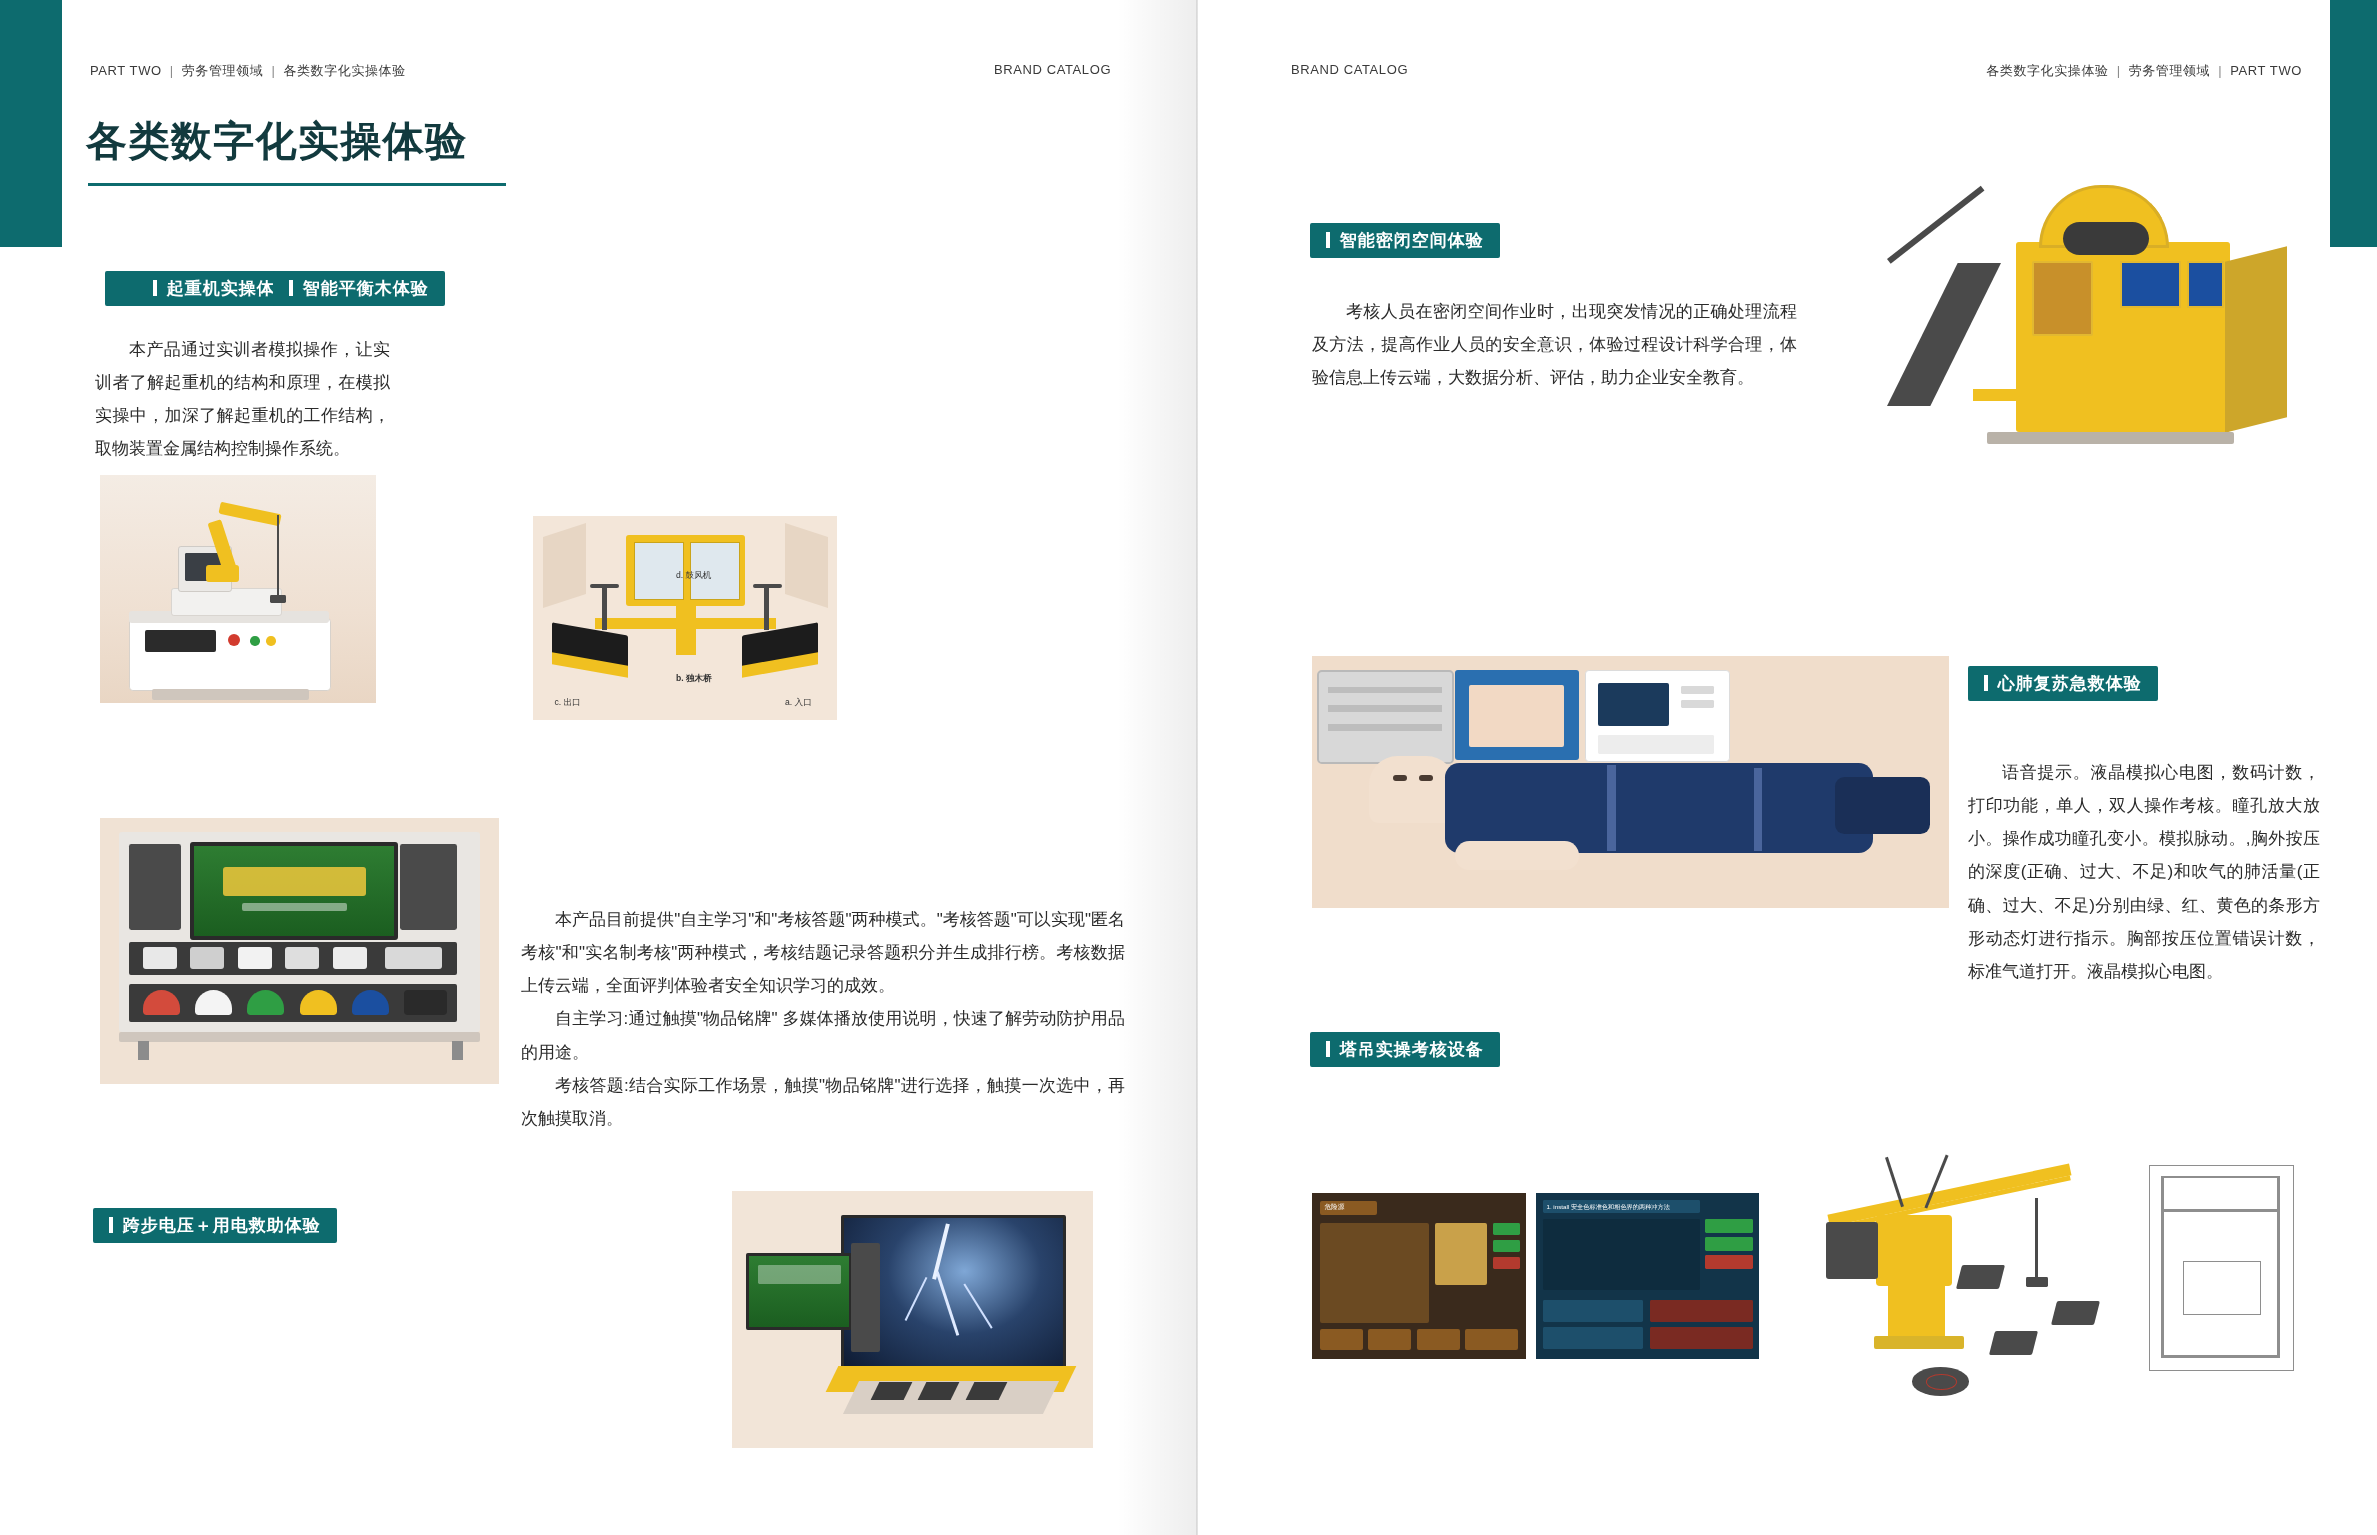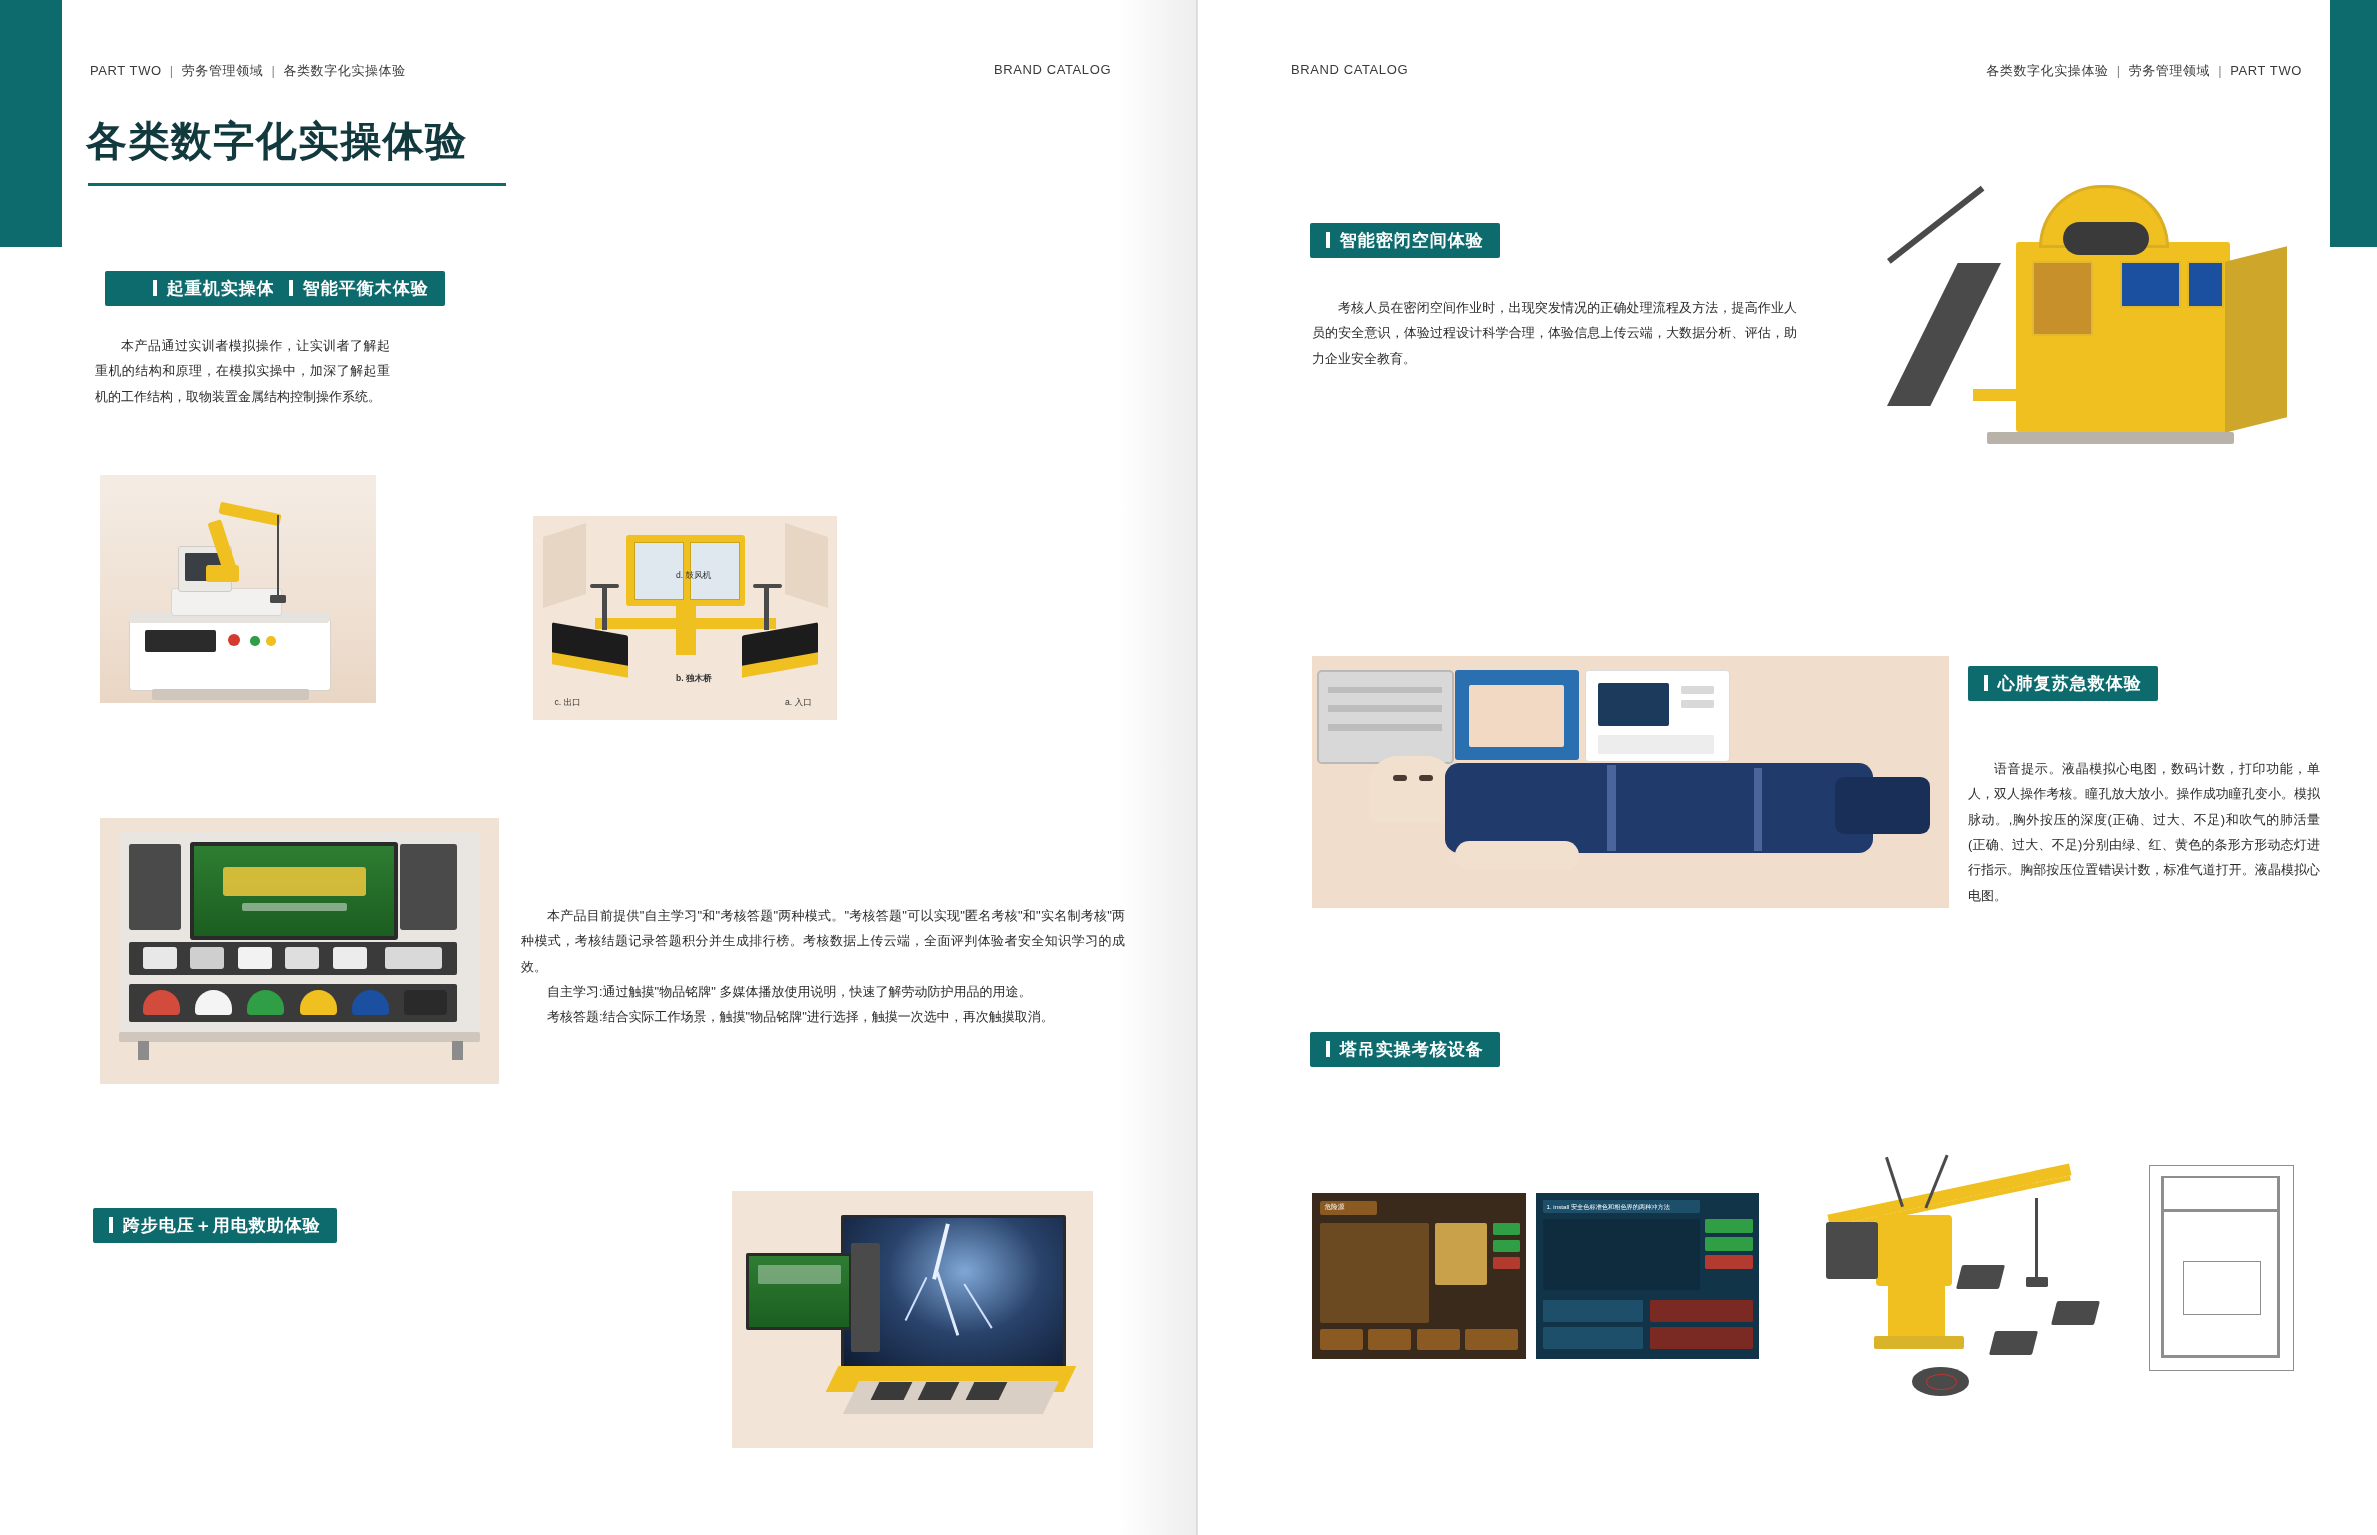--- a/index.html
+++ b/index.html
@@ -21,21 +21,21 @@
   .rh-brand-right{left:1291px;}
 
   .page-title{position:absolute;left:86px;top:114px;font-size:41px;font-weight:bold;color:#123a3e;letter-spacing:1.4px;}
   .title-rule{position:absolute;left:88px;top:183px;width:418px;height:3.3px;background:#0d6b6e;}
 
   
   .pill{position:absolute;background:#0d6b6e;color:#ffffff;font-size:17px;font-weight:bold;letter-spacing:1px;
         padding:8.6px 16px 9.5px 16px;border-radius:1.9px;white-space:nowrap;line-height:1;}
   .pill .bar{display:inline-block;width:4.3px;height:16px;background:#ffffff;margin-right:9.5px;vertical-align:-2.4px;}
 
-  .para{position:absolute;font-size:13px;line-height:1.95;color:#2b2b2b;text-align:justify;}
+  .para{position:absolute;font-size:17px;line-height:1.95;color:#2b2b2b;text-align:justify;}
   .para p{margin:0;text-indent:2em;}
   .para ol{margin:0;padding:0;list-style:none;}
   .para ol li{text-indent:2em;}
 
   
   .imgbox{position:absolute;overflow:hidden;background:#efe3d8;}
   .cap{position:absolute;font-size:8.6px;color:#333;}
 
   
   .gutter{position:absolute;left:1196px;top:0;width:4.8px;height:1535px;

